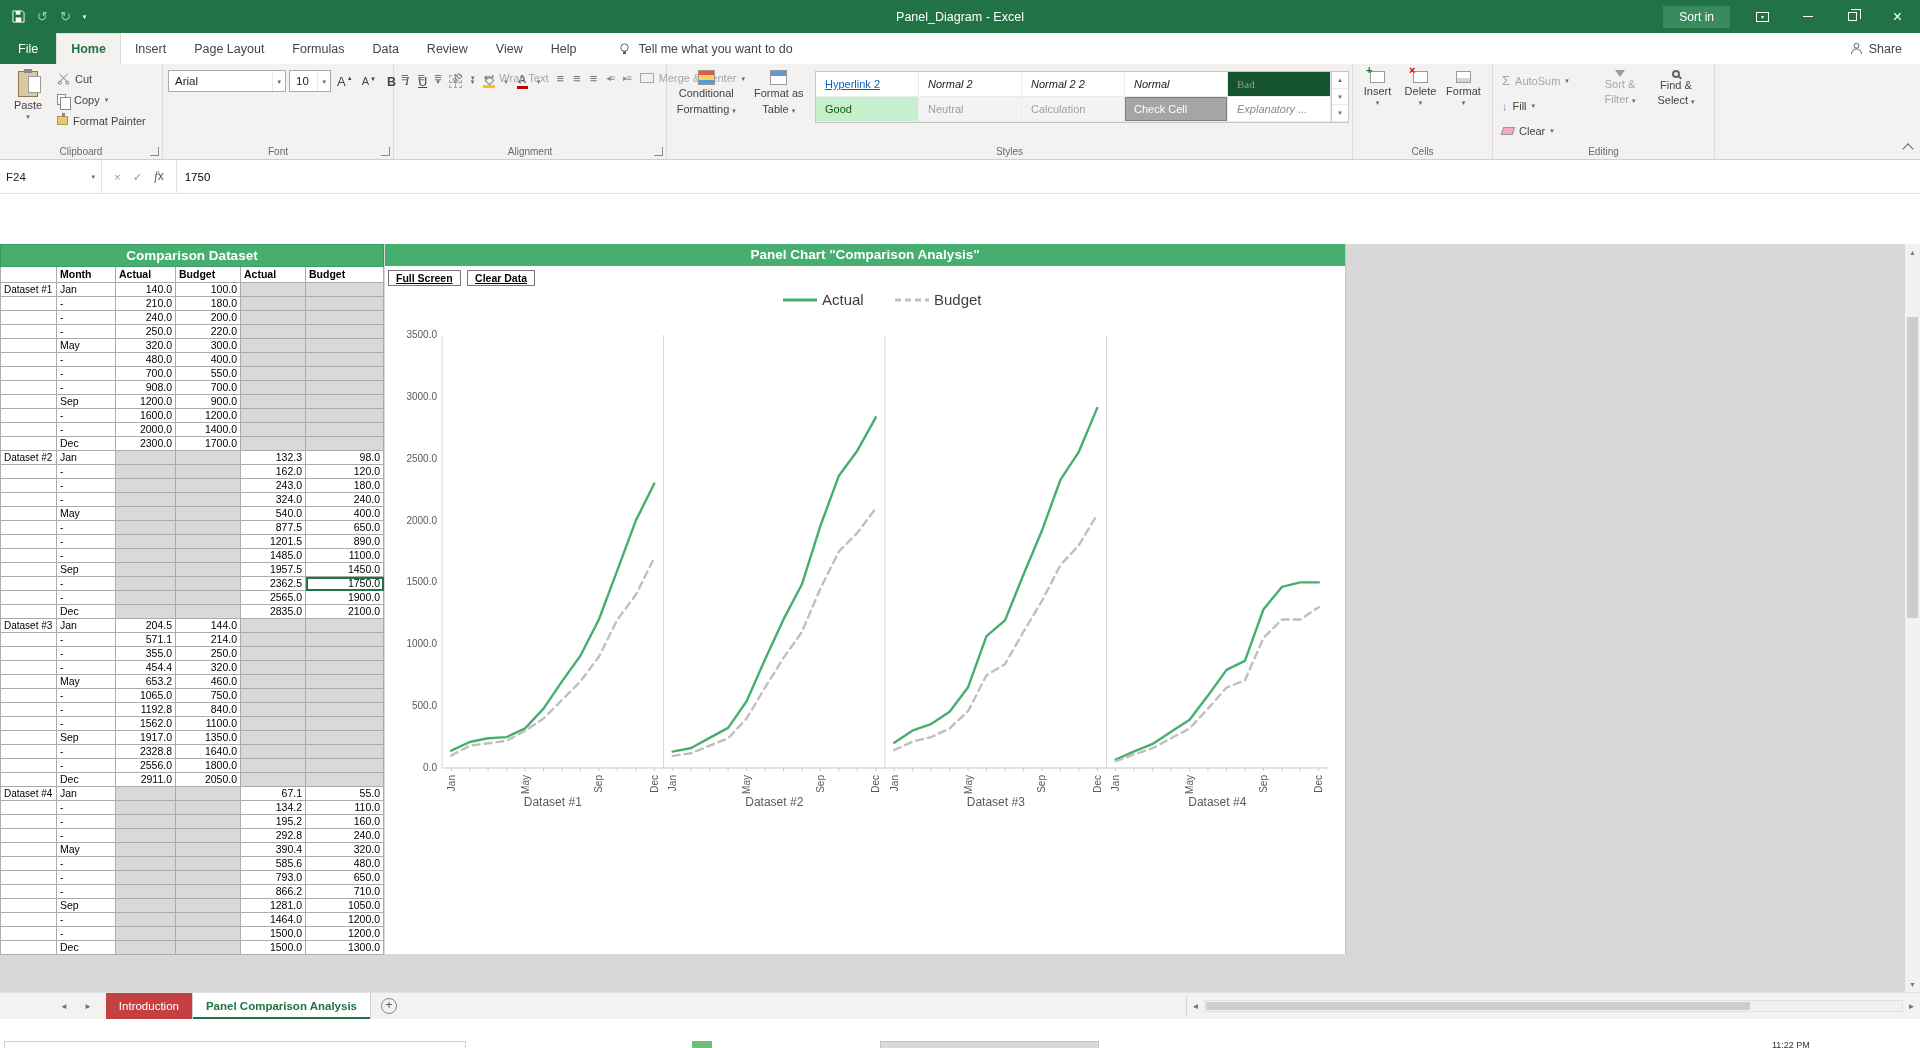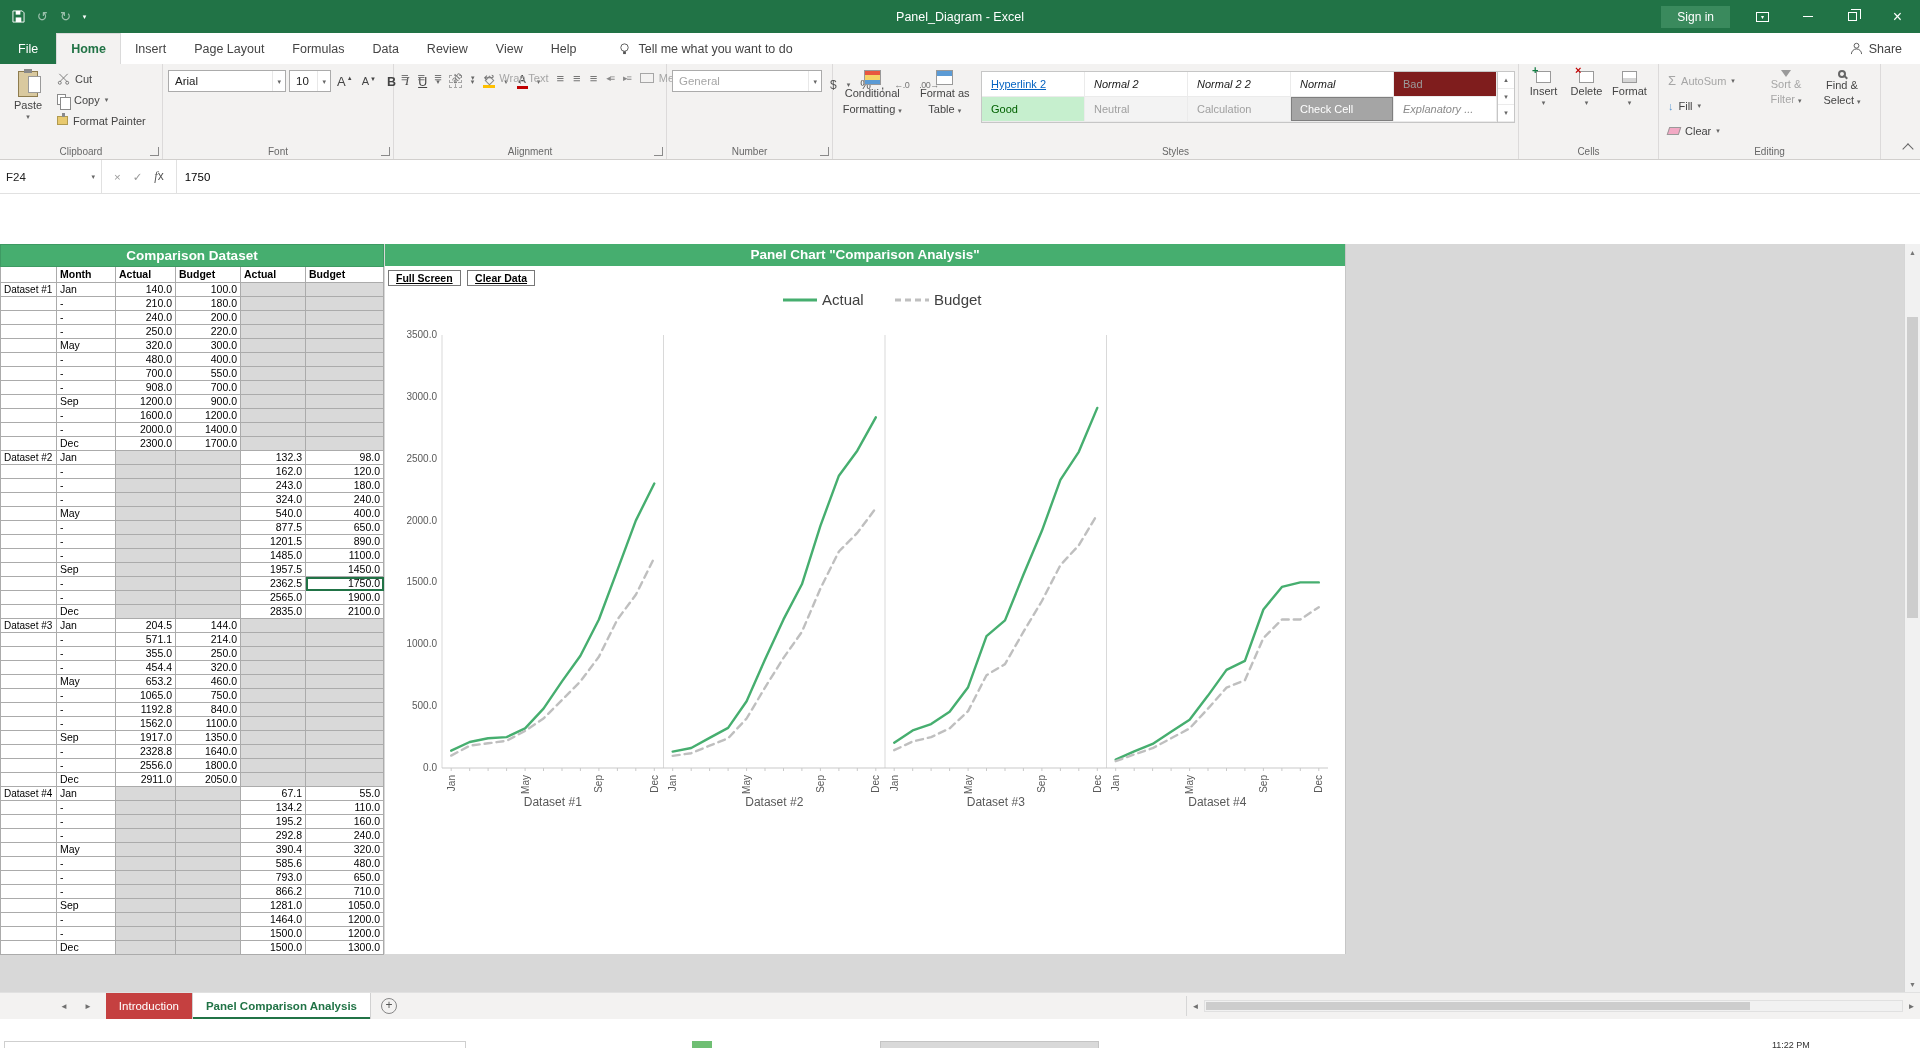--- a/index.html
+++ b/index.html
@@ -83,21 +83,21 @@
   .decico{font-size:9px;color:#777;letter-spacing:-.5px;}
   
   .cf-btn{width:76px;display:flex;flex-direction:column;align-items:center;font-size:11px;color:#444;padding-top:4px;gap:2px;text-align:center;line-height:1.25;}
   .cf-ico{width:17px;height:15px;border:1px solid #999;background:linear-gradient(180deg,#E9573F 0 34%,#F6D365 34% 67%,#5B9BD5 67% 100%);}
   .fat-ico{width:17px;height:15px;border:1px solid #999;background:linear-gradient(180deg,#5B9BD5 0 35%,#fff 35%),repeating-linear-gradient(90deg,#ccc 0 1px,transparent 1px 6px);}
   .stygal{display:flex;border:1px solid #C6C6C6;background:#fff;margin-top:5px;height:52px;}
   .gal-grid{display:grid;grid-template-columns:repeat(5,103px);grid-auto-rows:25px;}
   .gal-cell{display:flex;align-items:center;padding:0 9px;font-size:11px;border-right:1px solid #EBEBEB;border-bottom:1px solid #EBEBEB;white-space:nowrap;overflow:hidden;}
   .g-hyperlink{color:#0563C1;text-decoration:underline;}
   .g-plain{color:#1a1a1a;font-style:italic;}
-  .g-bad{color:#9c9c9c;background:#7f1d1d;}
+  .g-bad{color:#9c9c9c;background:#14532d;font-family:Liberation Serif, serif;}
   .g-good{color:#006100;background:#C6EFCE;}
   .g-disabled{color:#A0A0A0;background:#F3F3F3;}
   .g-check{color:#fff;background:#A5A5A5;box-shadow:inset 0 0 0 1px #7F7F7F;}
   .g-explanatory{color:#8a8a8a;font-style:italic;}
   .gal-arrows{width:17px;border-left:1px solid #C6C6C6;display:flex;flex-direction:column;}
   .gal-arrows span{flex:1;display:flex;align-items:center;justify-content:center;font-size:7px;color:#666;border-bottom:1px solid #EBEBEB;}
   
   .cells-btn{width:43px;display:flex;flex-direction:column;align-items:center;gap:2px;font-size:11px;color:#444;padding-top:5px;}
   .cellico{position:relative;width:15px;height:12px;border:1px solid #9a9a9a;background:#fff;}
   .cellico.ins::after{content:"+";position:absolute;left:-5px;top:-8px;color:#107C41;font-weight:bold;font-size:11px;}
@@ -198,21 +198,21 @@
           <path d="M1 1 h10 l2 2 v10 h-12 z" fill="none" stroke="#fff"></path>
           <rect x="4" y="8" width="6" height="5" fill="#fff"></rect>
           <rect x="4" y="1" width="5" height="4" fill="#fff"></rect>
         </svg>
       <span class="qat-glyph dim">↺</span>
       <span class="qat-glyph dim">↻</span>
       <span class="qat-caret">▾</span>
     </div>
     <div class="title-text">Panel_Diagram - Excel</div>
     <div class="title-right">
-      <span class="signin">Sign in</span>
+      <span class="signin">Sort in</span>
       <span class="winbtn">
           <span class="rdo-ico">▾</span>
         </span>
       <span class="winbtn">
           <span class="min-ico"></span>
         </span>
       <span class="winbtn">
           <span class="restore-ico"></span>
         </span>
       <span class="winbtn">
@@ -364,42 +364,20 @@
             <span class="mc-ico"></span>
             <span>Merge &amp; Center</span>
             <span class="caret">▾</span>
           </span>
         </div>
       </div>
       <span class="rg-label">Alignment</span>
       <span class="rg-launcher"></span>
     </div>
 
-    <div class="rgroup" style="width:166px">
-      <div class="grp-col">
-        <div class="font-row1">
-          <div class="combo dis" style="width:150px">
-            <span class="dis">General</span>
-            <span class="cardiv">
-                <span class="caret">▾</span>
-              </span>
-          </div>
-        </div>
-        <div class="num-row2">
-          <span>$</span>
-            <span class="caret">▾</span>
-          <span>%</span>
-          <span>,</span>
-          <span class="decico">←.0</span>
-          <span class="decico">.00→</span>
-        </div>
-      </div>
-      <span class="rg-label">Number</span>
-      <span class="rg-launcher"></span>
-    </div>
 
     <div class="rgroup" style="width:686px">
       <div class="rg-content">
         <div class="cf-btn">
           <span class="cf-ico"></span>
           <span>Conditional</span>
           <span><span>Formatting</span> <span class="caret">▾</span></span>
         </div>
         <div class="cf-btn">
           <span class="fat-ico"></span>

